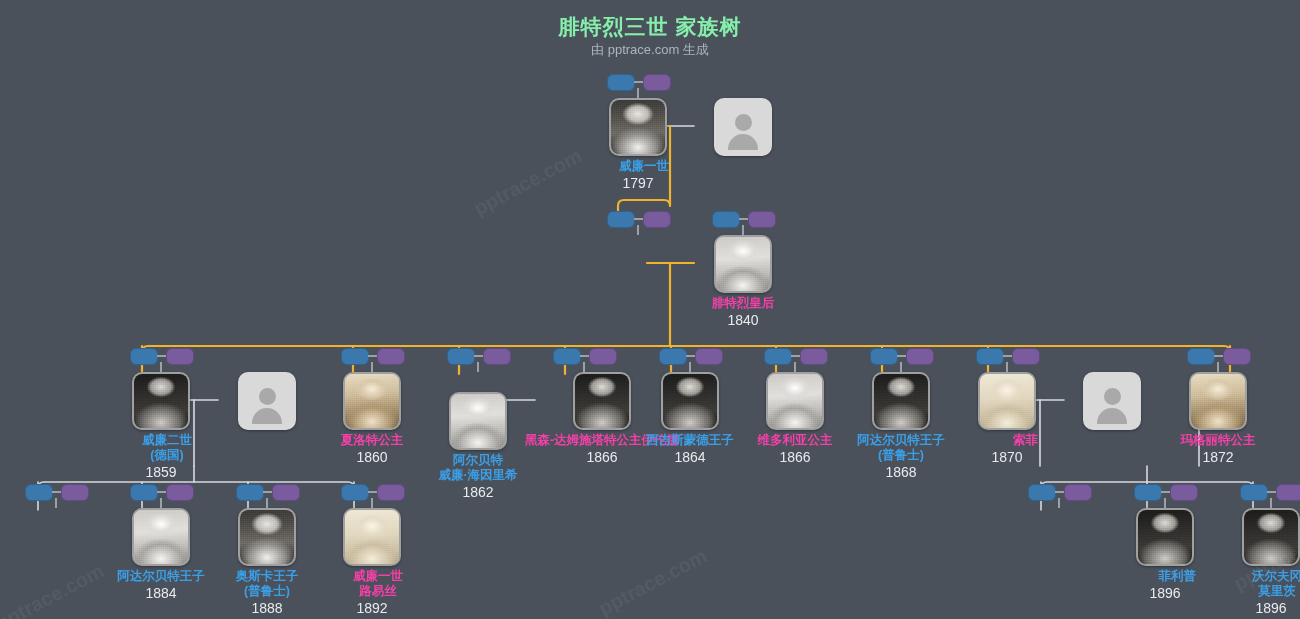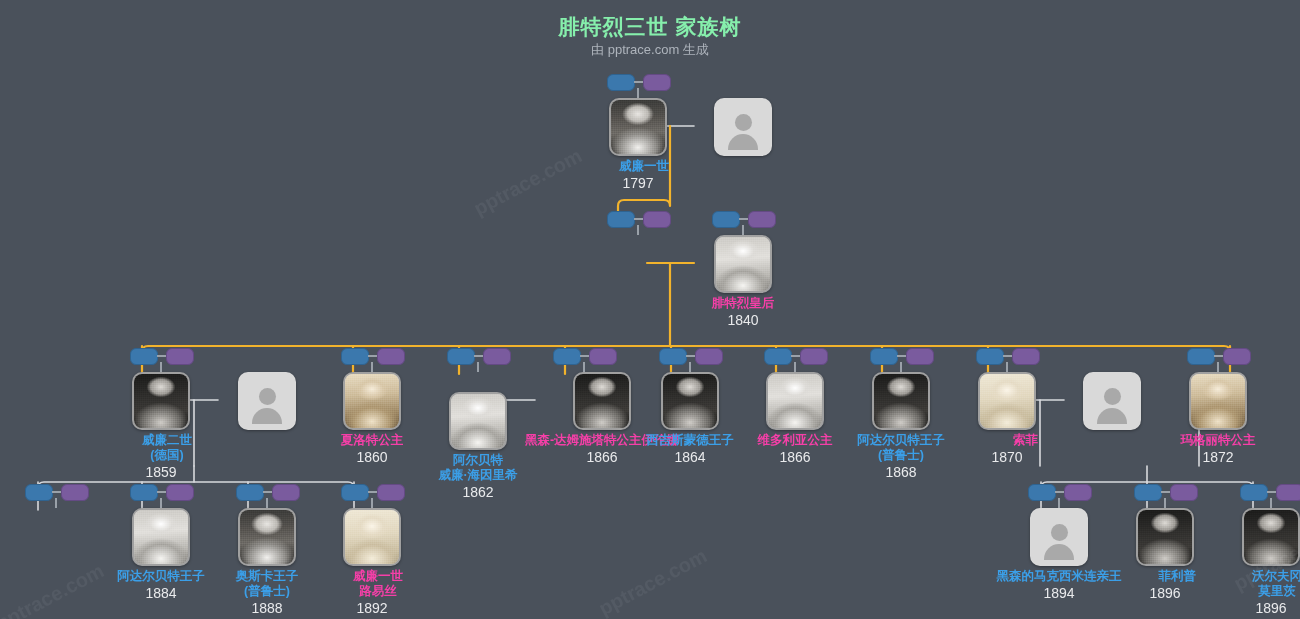--- a/index.html
+++ b/index.html
@@ -446,24 +446,20 @@
     <div class="node" style="left: 322px; top: 508px;"><div class="portrait">
         <span class="photo pale"></span>
         <span class="photo-grain"></span>
       </div><div class="label female"><span style="display:block">威廉一世</span><span style="display:block">路易丝</span></div><div class="year">1892</div></div>
     <div class="pills" style="left: 1009px; top: 484px;">
       <span class="pill male"></span>
       <span class="pill-link"></span>
       <span class="pill female"></span>
       <span class="pill-stem"></span>
     </div>
-    <div class="node" style="left: 1009px; top: 508px;"><div class="portrait placeholder">
-        <span class="ph-head"></span>
-        <span class="ph-body"></span>
-      </div><div class="label male"><span style="display:block">黑森的马克西米连亲王</span></div><div class="year">1894</div></div>
     <div class="pills" style="left: 1115px; top: 484px;">
       <span class="pill male"></span>
       <span class="pill-link"></span>
       <span class="pill female"></span>
       <span class="pill-stem"></span>
     </div>
     <div class="node" style="left: 1115px; top: 508px;"><div class="portrait">
         <span class="photo dark"></span>
         <span class="photo-grain"></span>
       </div><div class="label male"><span style="display:block">菲利普</span></div><div class="year">1896</div></div>

